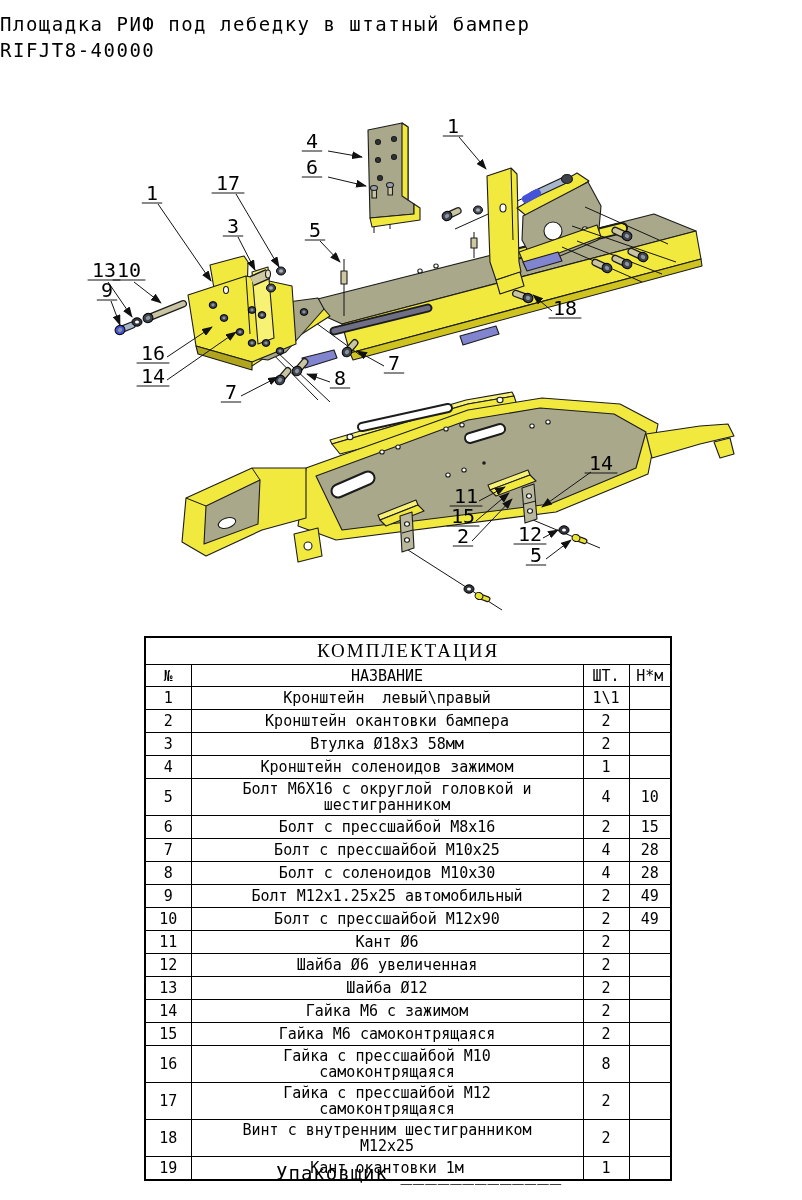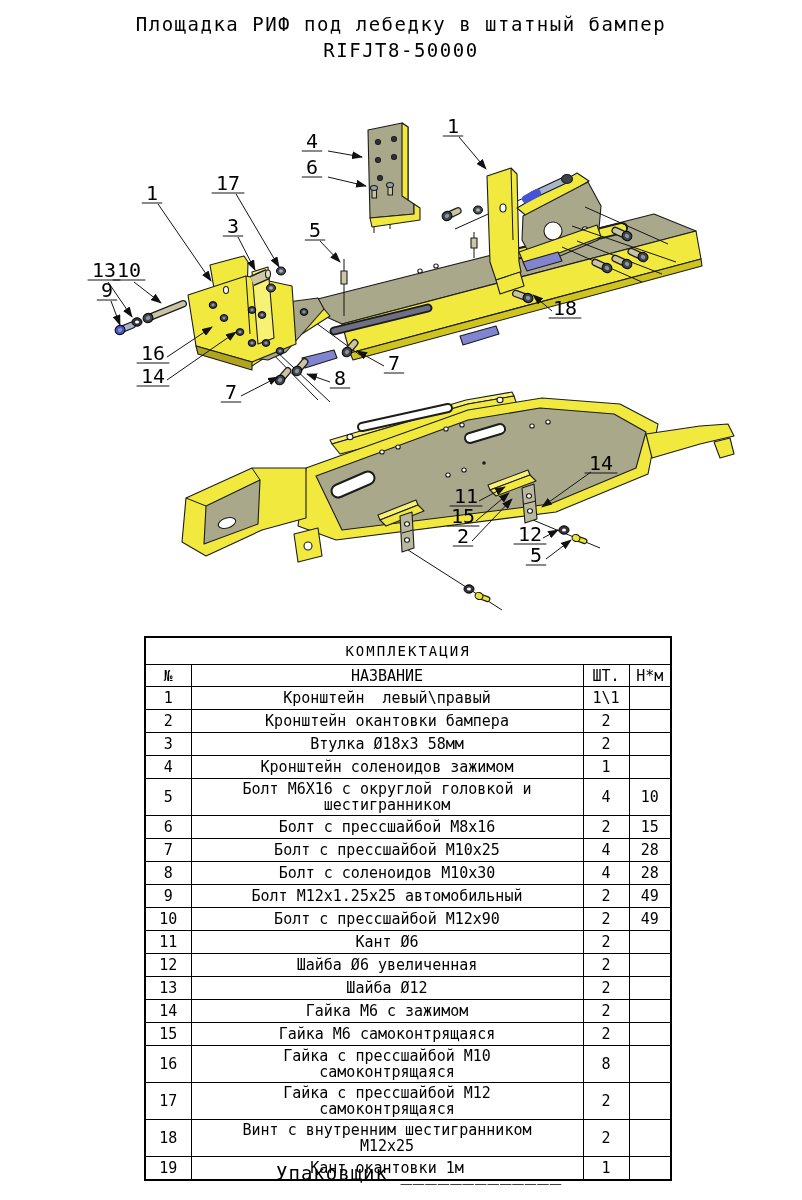--- a/index.html
+++ b/index.html
@@ -1,46 +1,46 @@
 <!DOCTYPE html>
 <html><head>
 <meta charset="utf-8">
 <style>
   html,body{margin:0;padding:0;background:#ffffff;}
   .sheet{position:relative;width:802px;height:1200px;background:#fff;overflow:hidden;
          font-family:"DejaVu Sans Mono", monospace;color:#000;}
   
-  .title-block{position:absolute;top:12px;left:0;width:100%;text-align:center;line-height:1.35;}
+  .title-block{position:absolute;top:12px;left:0;width:100%;line-height:1.35;}
   .t-line{font-size:19px;letter-spacing:1.5px;white-space:pre;}
   
   .diagram{position:absolute;left:0;top:85px;width:802px;height:548px;}
   .p{stroke:#1c1c1c;stroke-width:1.1;stroke-linejoin:round;}
   .lead{stroke:#141414;stroke-width:1;fill:none;}
   .arrow{marker-end:url(#ah);}
   .co{font:20px "DejaVu Sans Mono", monospace;fill:#000;text-anchor:middle;}
   
   .parts{position:absolute;left:144px;top:636px;border-collapse:collapse;table-layout:fixed;
          border:2px solid #000;}
   .parts th,.parts td{border:1.5px solid #000;padding:0 2px;text-align:center;vertical-align:middle;
          font-weight:normal;white-space:pre;overflow:hidden;}
-  .tbl-title{font-size:14px;letter-spacing:2px;height:26px;}
+  .tbl-title{font-size:19px;letter-spacing:2px;height:26px;font-family:Liberation Serif, serif;}
   .hdr th{font-size:15px;height:21px;}
   .parts td{font-size:15px;height:22px;line-height:16px;}
   tr.dbl td{height:36px;}
   
   .packer{position:absolute;left:276px;top:1162px;font-size:19px;letter-spacing:1px;white-space:pre;}
 </style>
 </head>
 <body>
 
 <div class="sheet">
 
   <div class="title-block">
     <div class="t-line">Площадка РИФ под лебедку в штатный бампер</div>
-    <div class="t-line">RIFJT8-50000</div>
+    <div class="t-line">RIFJT8-40000</div>
   </div>
 
   <svg class="diagram" viewBox="0 85 802 548" xmlns="http://www.w3.org/2000/svg">
     <defs>
       <marker id="ah" markerWidth="11" markerHeight="8" refX="10" refY="4" orient="auto" markerUnits="userSpaceOnUse">
         <path d="M0,0 L11,4 L0,8 z" fill="#111"></path>
       </marker>
     </defs>
 
     <g>

